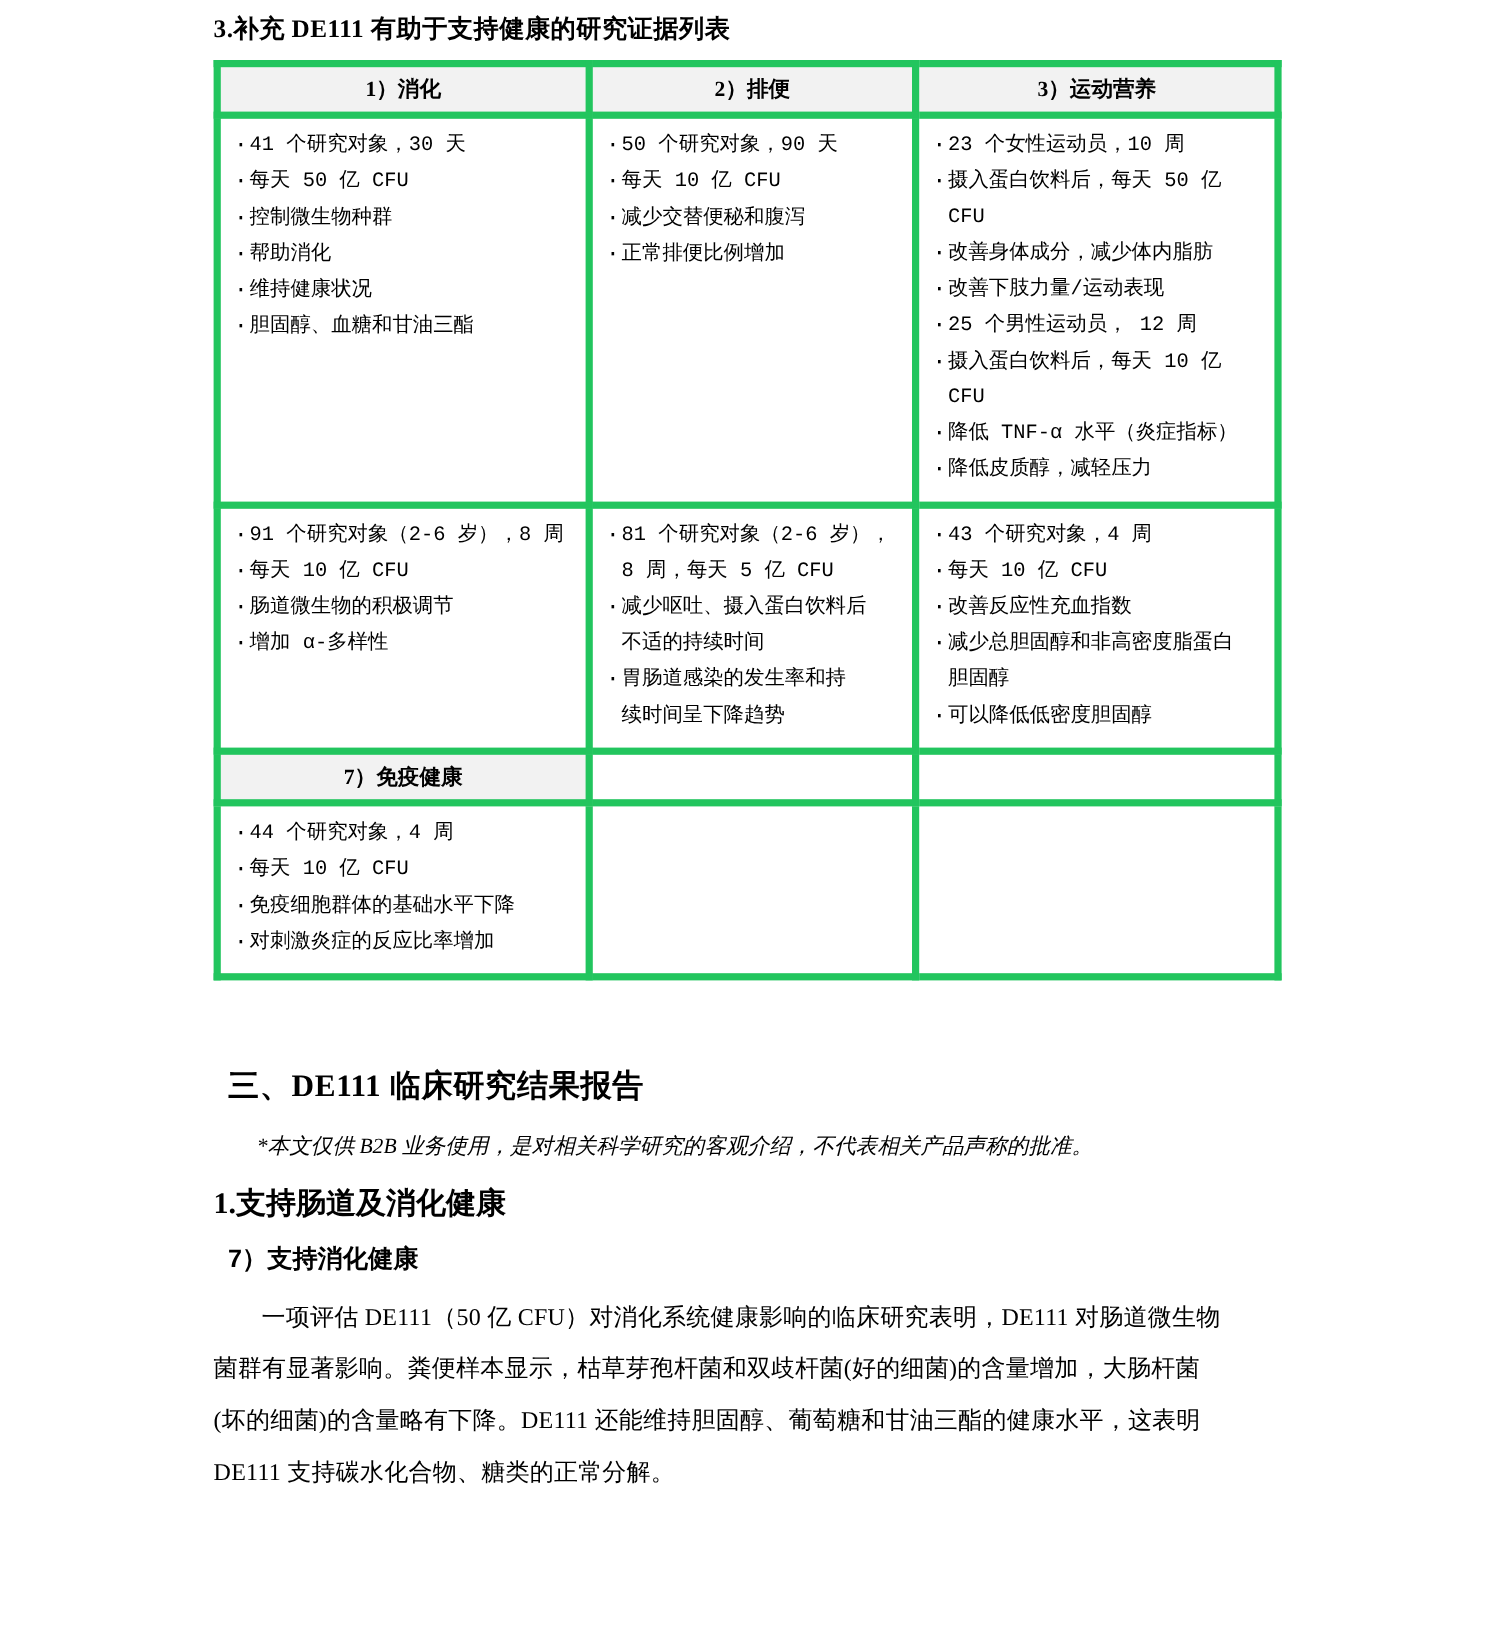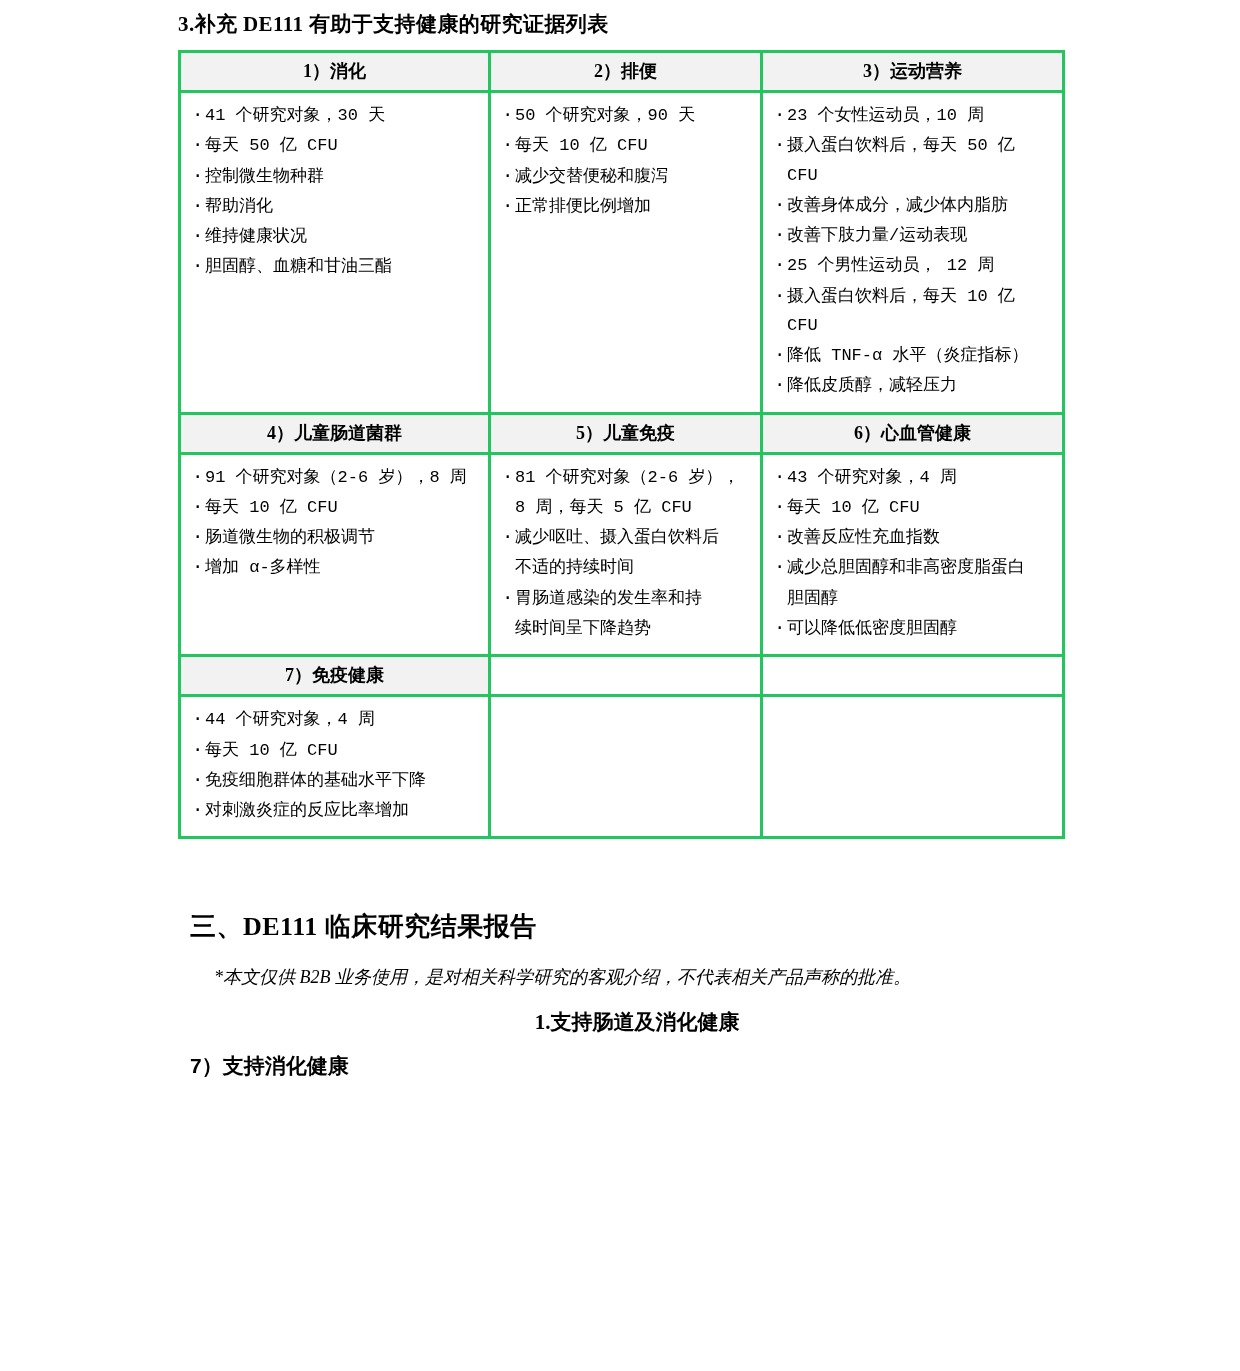--- a/index.html
+++ b/index.html
@@ -26,21 +26,21 @@
     margin: 10px 0 12px 178px;
     letter-spacing: 0.4px;
   }
   table.evidence {
     border-collapse: collapse;
     margin-left: 178px;
     width: 884px;
     table-layout: fixed;
   }
   table.evidence td {
-    border: 3px solid #22c55e;
+    border: 6px solid #22c55e;
     vertical-align: top;
     padding: 8px 10px 10px 10px;
     font-size: 17px;
     line-height: 1.72;
   }
   table.evidence td.head {
     text-align: center;
     font-weight: bold;
     background: #f2f2f2;
     padding: 6px 4px;
@@ -96,23 +96,22 @@
   .note-p {
     font-size: 18px;
     line-height: 1.9;
     font-style: italic;
     margin: 4px 60px 14px 178px;
     text-indent: 2em;
   }
   .heading-1 {
     font-family: "Liberation Serif", serif;
     font-weight: bold;
-    font-size: 21px;
+    font-size: 25px;
     margin: 0 0 16px 178px;
-    text-align: center;
   }
   .heading-sub {
     font-family: "Liberation Sans", sans-serif;
     font-weight: bold;
     font-size: 21px;
     margin: 10px 0 14px 190px;
   }
   .para-block p {
     font-size: 20px;
     line-height: 2.15;
@@ -167,25 +166,20 @@
             <li>改善下肢力量/运动表现</li>
             <li>25 个男性运动员， 12 周</li>
             <li>摄入蛋白饮料后，每天 10 亿 CFU</li>
             <li>降低 TNF-α 水平（炎症指标）</li>
             <li>降低皮质醇，减轻压力</li>
           </ul>
         </td>
       </tr>
 
       <tr>
-        <td class="head">4）儿童肠道菌群</td>
-        <td class="head">5）儿童免疫</td>
-        <td class="head">6）心血管健康</td>
-      </tr>
-      <tr>
         <td>
           <ul class="bullets">
             <li>91 个研究对象（2-6 岁），8 周</li>
             <li>每天 10 亿 CFU</li>
             <li>肠道微生物的积极调节</li>
             <li>增加 α-多样性</li>
           </ul>
         </td>
         <td>
           <ul class="bullets">
@@ -233,14 +227,17 @@
 
   <div class="heading-2">三、DE111 临床研究结果报告</div>
 
 
   <p class="note-p">*本文仅供 B2B 业务使用，是对相关科学研究的客观介绍，不代表相关产品声称的批准。</p>
 
   <div class="heading-1">1.支持肠道及消化健康</div>
 
   <div class="heading-sub">7）支持消化健康</div>
 
+  <div class="para-block">
+    <p>一项评估 DE111（50 亿 CFU）对消化系统健康影响的临床研究表明，DE111 对肠道微生物菌群有显著影响。粪便样本显示，枯草芽孢杆菌和双歧杆菌(好的细菌)的含量增加，大肠杆菌(坏的细菌)的含量略有下降。DE111 还能维持胆固醇、葡萄糖和甘油三酯的健康水平，这表明 DE111 支持碳水化合物、糖类的正常分解。</p>
+  </div>
 
 </div>
 
 </body></html>

